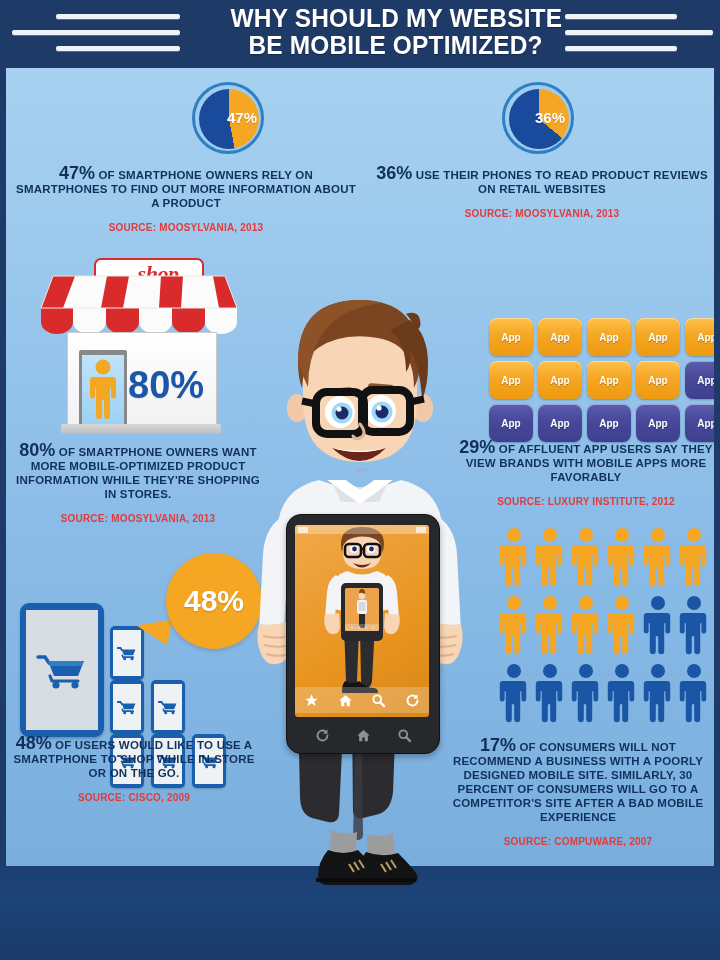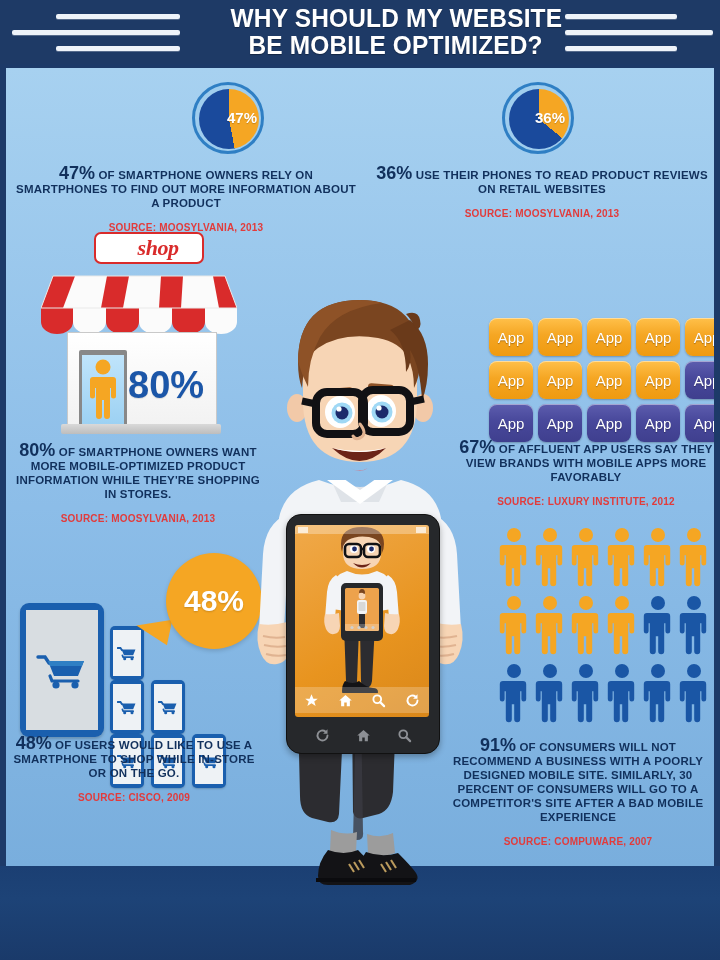--- a/index.html
+++ b/index.html
@@ -51,21 +51,21 @@
   .shop-door-in{width:100%;height:100%;background:linear-gradient(180deg,#bfe4fb,#9ad0f2);}
   .shop-base{position:absolute;background:linear-gradient(180deg,#d9d9d9,#bdbdbd);
      border-radius:2px;}
   .shop-pct{position:absolute;color:#1b56a8;font-weight:bold;font-size:38px;
      text-shadow:0 1px 1px rgba(0,0,0,.12);}
 
   
   #apps{position:absolute;display:grid;grid-template-columns:repeat(5,44px);
         grid-template-rows:repeat(3,38px);gap:5px;}
   .app{border-radius:8px;display:flex;align-items:center;justify-content:center;
-    color:#fff;font-weight:normal;font-size:15px;text-shadow:0 1px 1px rgba(0,0,0,.3);
+    color:#fff;font-weight:bold;font-size:10px;text-shadow:0 1px 1px rgba(0,0,0,.3);
     box-shadow:inset 0 1px 0 rgba(255,255,255,.45),0 1px 2px rgba(0,0,0,.25);}
   .app.o{background:linear-gradient(180deg,#ffc04a 0%,#f5a623 45%,#ef9a10 100%);}
   .app.p{background:linear-gradient(180deg,#5d5dae 0%,#48489b 45%,#3f3f8e 100%);}
 
   
   #people{position:absolute;display:grid;grid-template-columns:repeat(6,36px);
           grid-template-rows:repeat(3,68px);gap:0;}
   .person{position:relative;width:36px;height:68px;}
 
   
@@ -138,21 +138,21 @@
     <div class="pie-ring" style="left:496px;top:14px;">
       <div class="pie" id="pie36" style="background: conic-gradient(rgb(245, 166, 35) 0deg, rgb(245, 166, 35) 129.6deg, rgb(26, 74, 156) 129.6deg, rgb(26, 74, 156) 360deg);"></div>
       <div class="pie-pct" style="left:30px;top:24px;">36%</div>
     </div>
     <div class="lbl" style="left:370px;top:98px;width:332px;">
       <span class="big">36%</span>
       <span>USE THEIR PHONES TO READ PRODUCT REVIEWS ON RETAIL WEBSITES</span>
       <span class="src">SOURCE: MOOSYLVANIA, 2013</span>
     </div>
 
-    <div class="shop-sign" style="left:88px;top:164px;width:88px;height:28px;padding-left:18px;">
+    <div class="shop-sign" style="left:88px;top:190px;width:88px;height:28px;padding-left:18px;">
       <span>shop</span>
     </div>
     <svg class="awning" style="left:35px;top:204px;" width="196" height="62" viewBox="0 0 196 62">
       <path d="M12 4 L184 4 L196 36 L0 36 Z" fill="#fbfbfb"></path>
       <g>
         <path d="M0 36 h32 v14 a16 12 0 0 1 -32 0 z" fill="#d92b2b"></path>
         <path d="M32 36 h33 v14 a16.5 12 0 0 1 -33 0 z" fill="#fbfbfb"></path>
         <path d="M65 36 h33 v14 a16.5 12 0 0 1 -33 0 z" fill="#d92b2b"></path>
         <path d="M98 36 h33 v14 a16.5 12 0 0 1 -33 0 z" fill="#fbfbfb"></path>
         <path d="M131 36 h33 v14 a16.5 12 0 0 1 -33 0 z" fill="#d92b2b"></path>
@@ -194,21 +194,21 @@
         <div class="app o">App</div>
         <div class="app o">App</div>
         <div class="app p">App</div>
         <div class="app p">App</div>
         <div class="app p">App</div>
         <div class="app p">App</div>
         <div class="app p">App</div>
         <div class="app p">App</div>
       </div>
     <div class="lbl" style="left:440px;top:372px;width:280px;">
-      <span class="big">67%</span>
+      <span class="big">29%</span>
       <span>OF AFFLUENT APP USERS SAY THEY VIEW BRANDS WITH MOBILE APPS MORE FAVORABLY</span>
       <span class="src">SOURCE: LUXURY INSTITUTE, 2012</span>
     </div>
 
     <div class="phone-big" style="left:14px;top:535px;width:72px;height:120px;">
       <div class="phone-big-screen">
         <svg width="52" height="40" viewBox="0 0 52 40">
           <path d="M2 7 h7 l4 6" stroke="#1a5fae" stroke-width="3.4" fill="none" stroke-linecap="round"></path>
           <path d="M12 11 h36 l-6 15 h-24 z" fill="#1a5fae"></path>
           <path d="M12 11 h36 l-2 5 h-32 z" fill="#2f7fc4"></path>
@@ -364,21 +364,21 @@
         <div class="person"><svg viewBox="0 0 36 68" width="36" height="68">
             <circle cx="18" cy="9" r="7" fill="#1a56a5"></circle>
             <path d="M9 19 h18 a3.2 3.2 0 0 1 3.2 3.2 v15 a2.4 2.4 0 0 1 -4.8 0 v-8 h-1.2 v28 a3 3 0 0 1 -6 0 v-15 h-2.4 v15 a3 3 0 0 1 -6 0 v-28 h-1.2 v8 a2.4 2.4 0 0 1 -4.8 0 v-15 a3.2 3.2 0 0 1 3.2 -3.2 z" fill="#1a56a5"></path>
           </svg></div>
         <div class="person"><svg viewBox="0 0 36 68" width="36" height="68">
             <circle cx="18" cy="9" r="7" fill="#1a56a5"></circle>
             <path d="M9 19 h18 a3.2 3.2 0 0 1 3.2 3.2 v15 a2.4 2.4 0 0 1 -4.8 0 v-8 h-1.2 v28 a3 3 0 0 1 -6 0 v-15 h-2.4 v15 a3 3 0 0 1 -6 0 v-28 h-1.2 v8 a2.4 2.4 0 0 1 -4.8 0 v-15 a3.2 3.2 0 0 1 3.2 -3.2 z" fill="#1a56a5"></path>
           </svg></div>
       </div>
     <div class="lbl" style="left:434px;top:670px;width:276px;">
-      <span class="big">91%</span>
+      <span class="big">17%</span>
       <span>OF CONSUMERS WILL NOT RECOMMEND A BUSINESS WITH A POORLY DESIGNED MOBILE SITE. SIMILARLY, 30 PERCENT OF CONSUMERS WILL GO TO A COMPETITOR'S SITE AFTER A BAD MOBILE EXPERIENCE</span>
       <span class="src">SOURCE: COMPUWARE, 2007</span>
     </div>
   </div>
 
   <div id="floor"></div>
 
   <div id="char">
 
     <svg class="ch" style="left:52px;top:250px;" width="130" height="372" viewBox="0 0 130 372">

